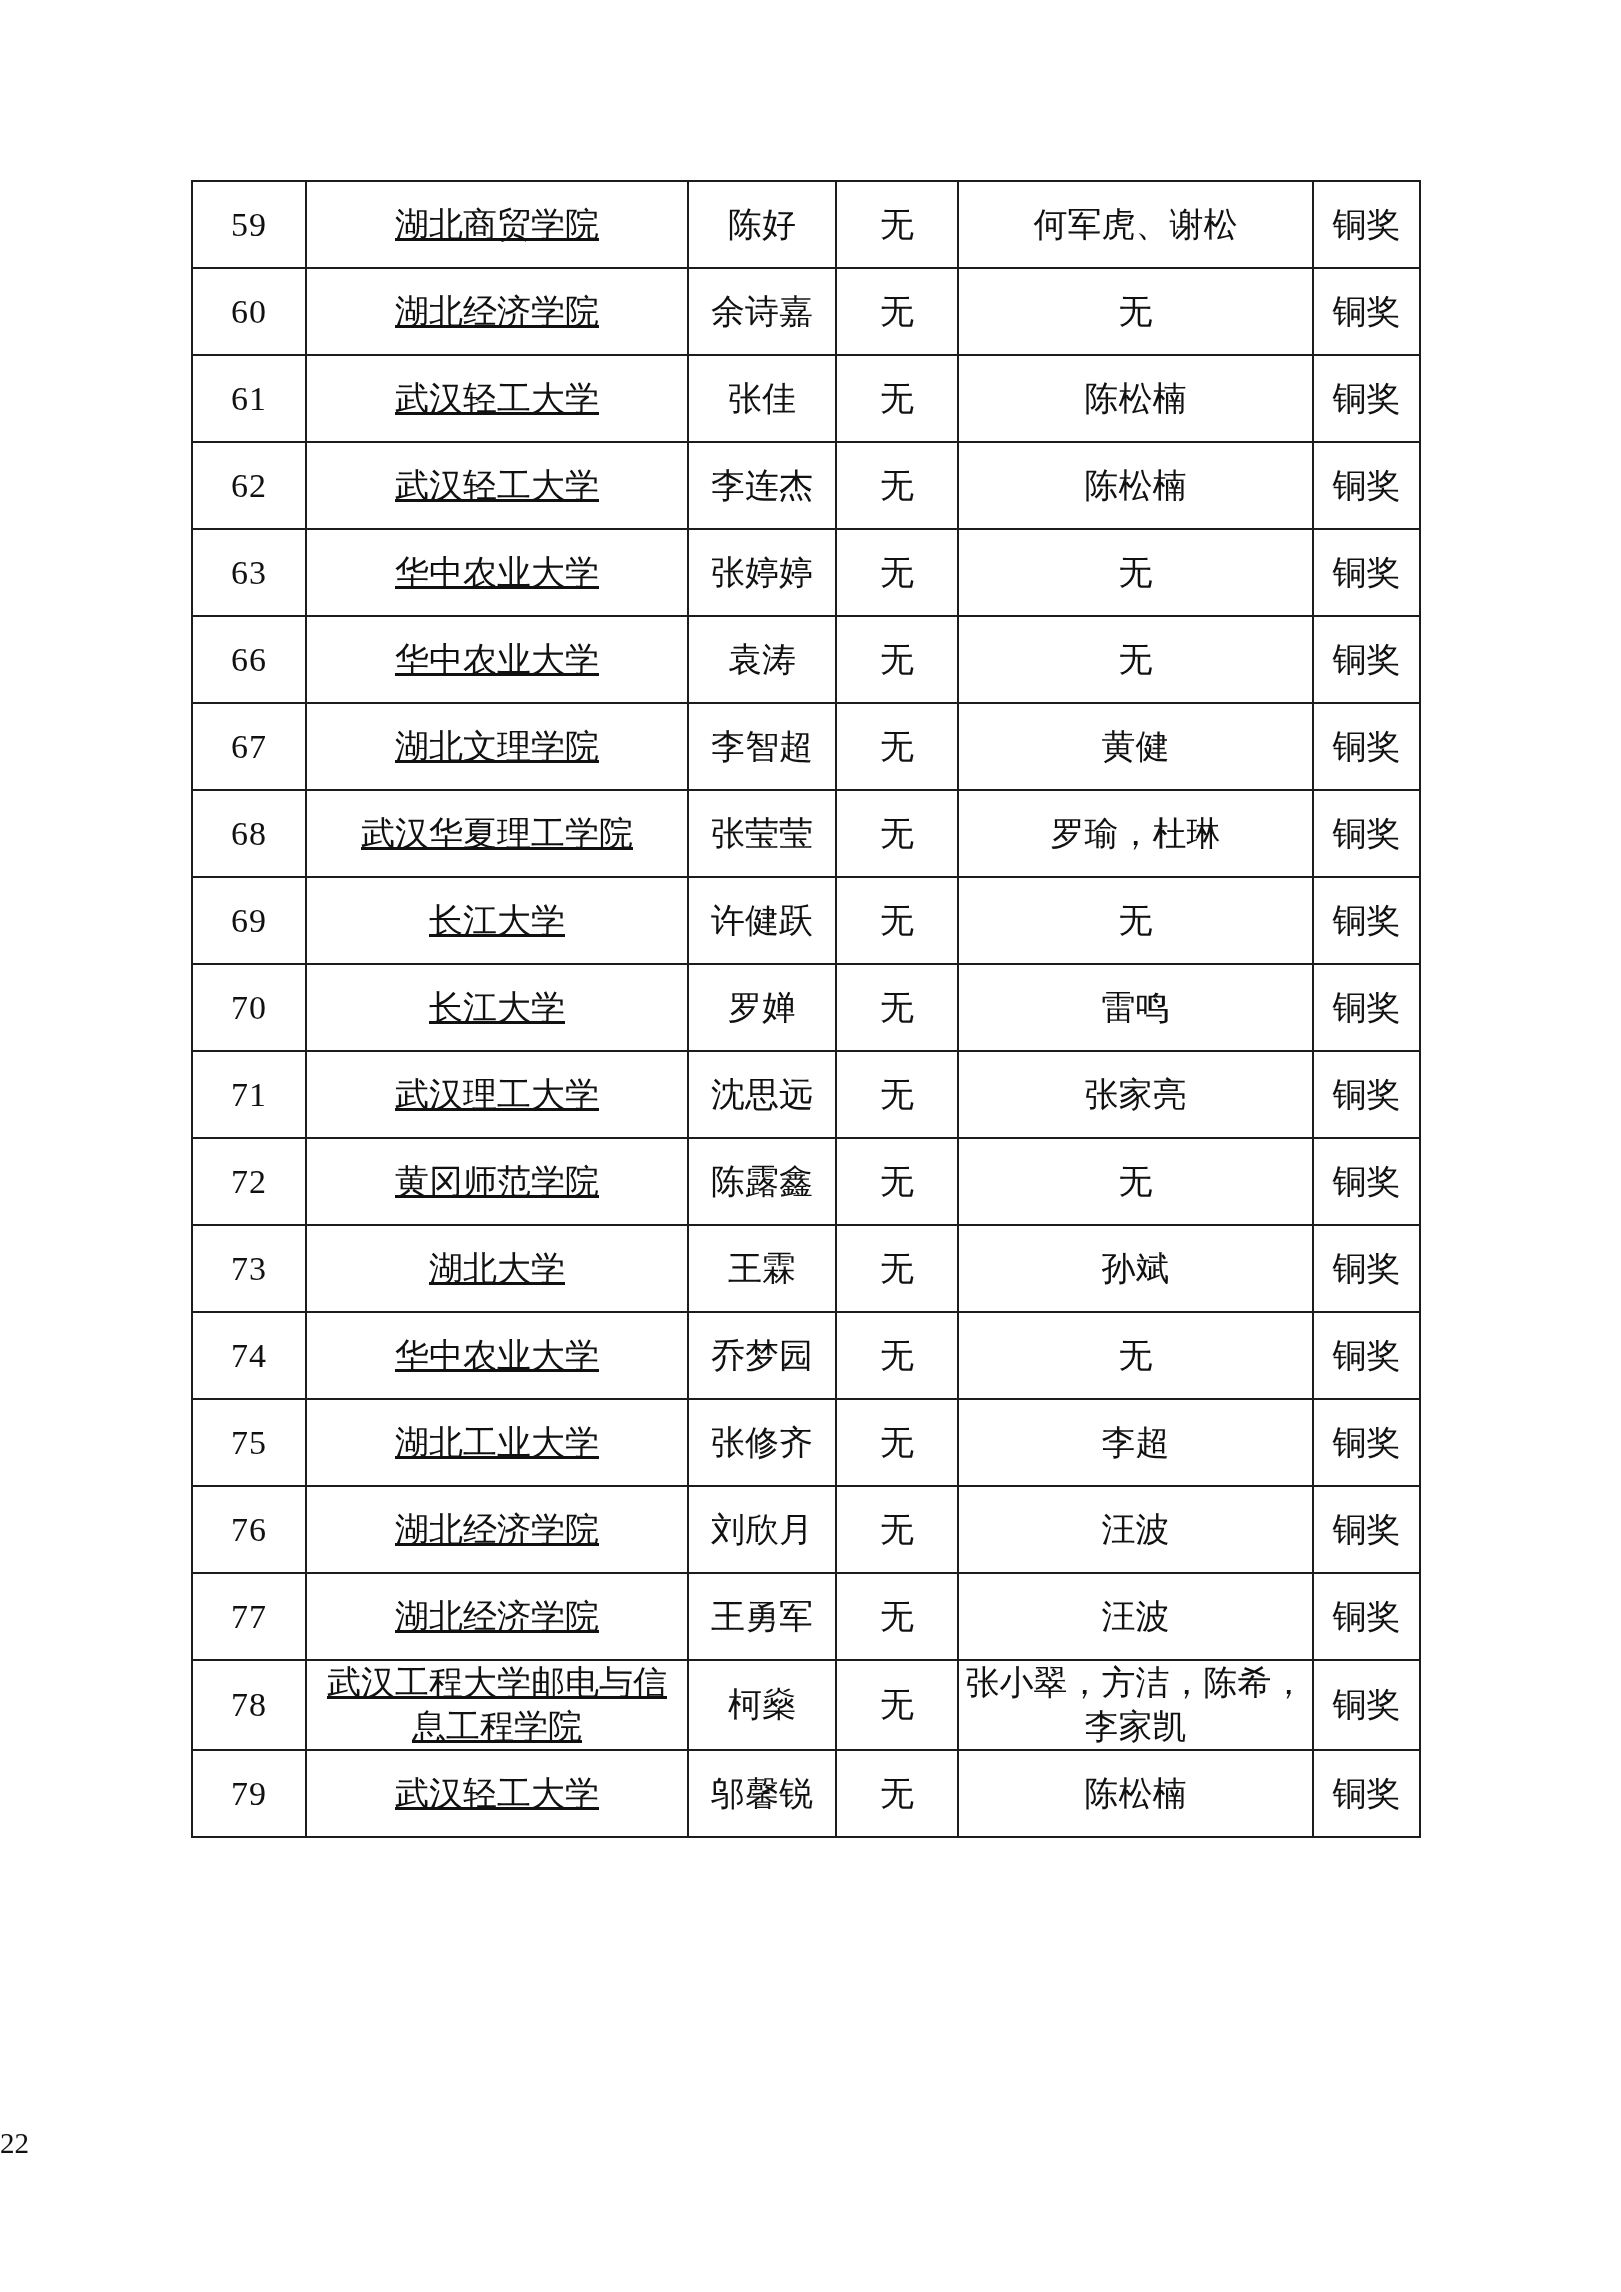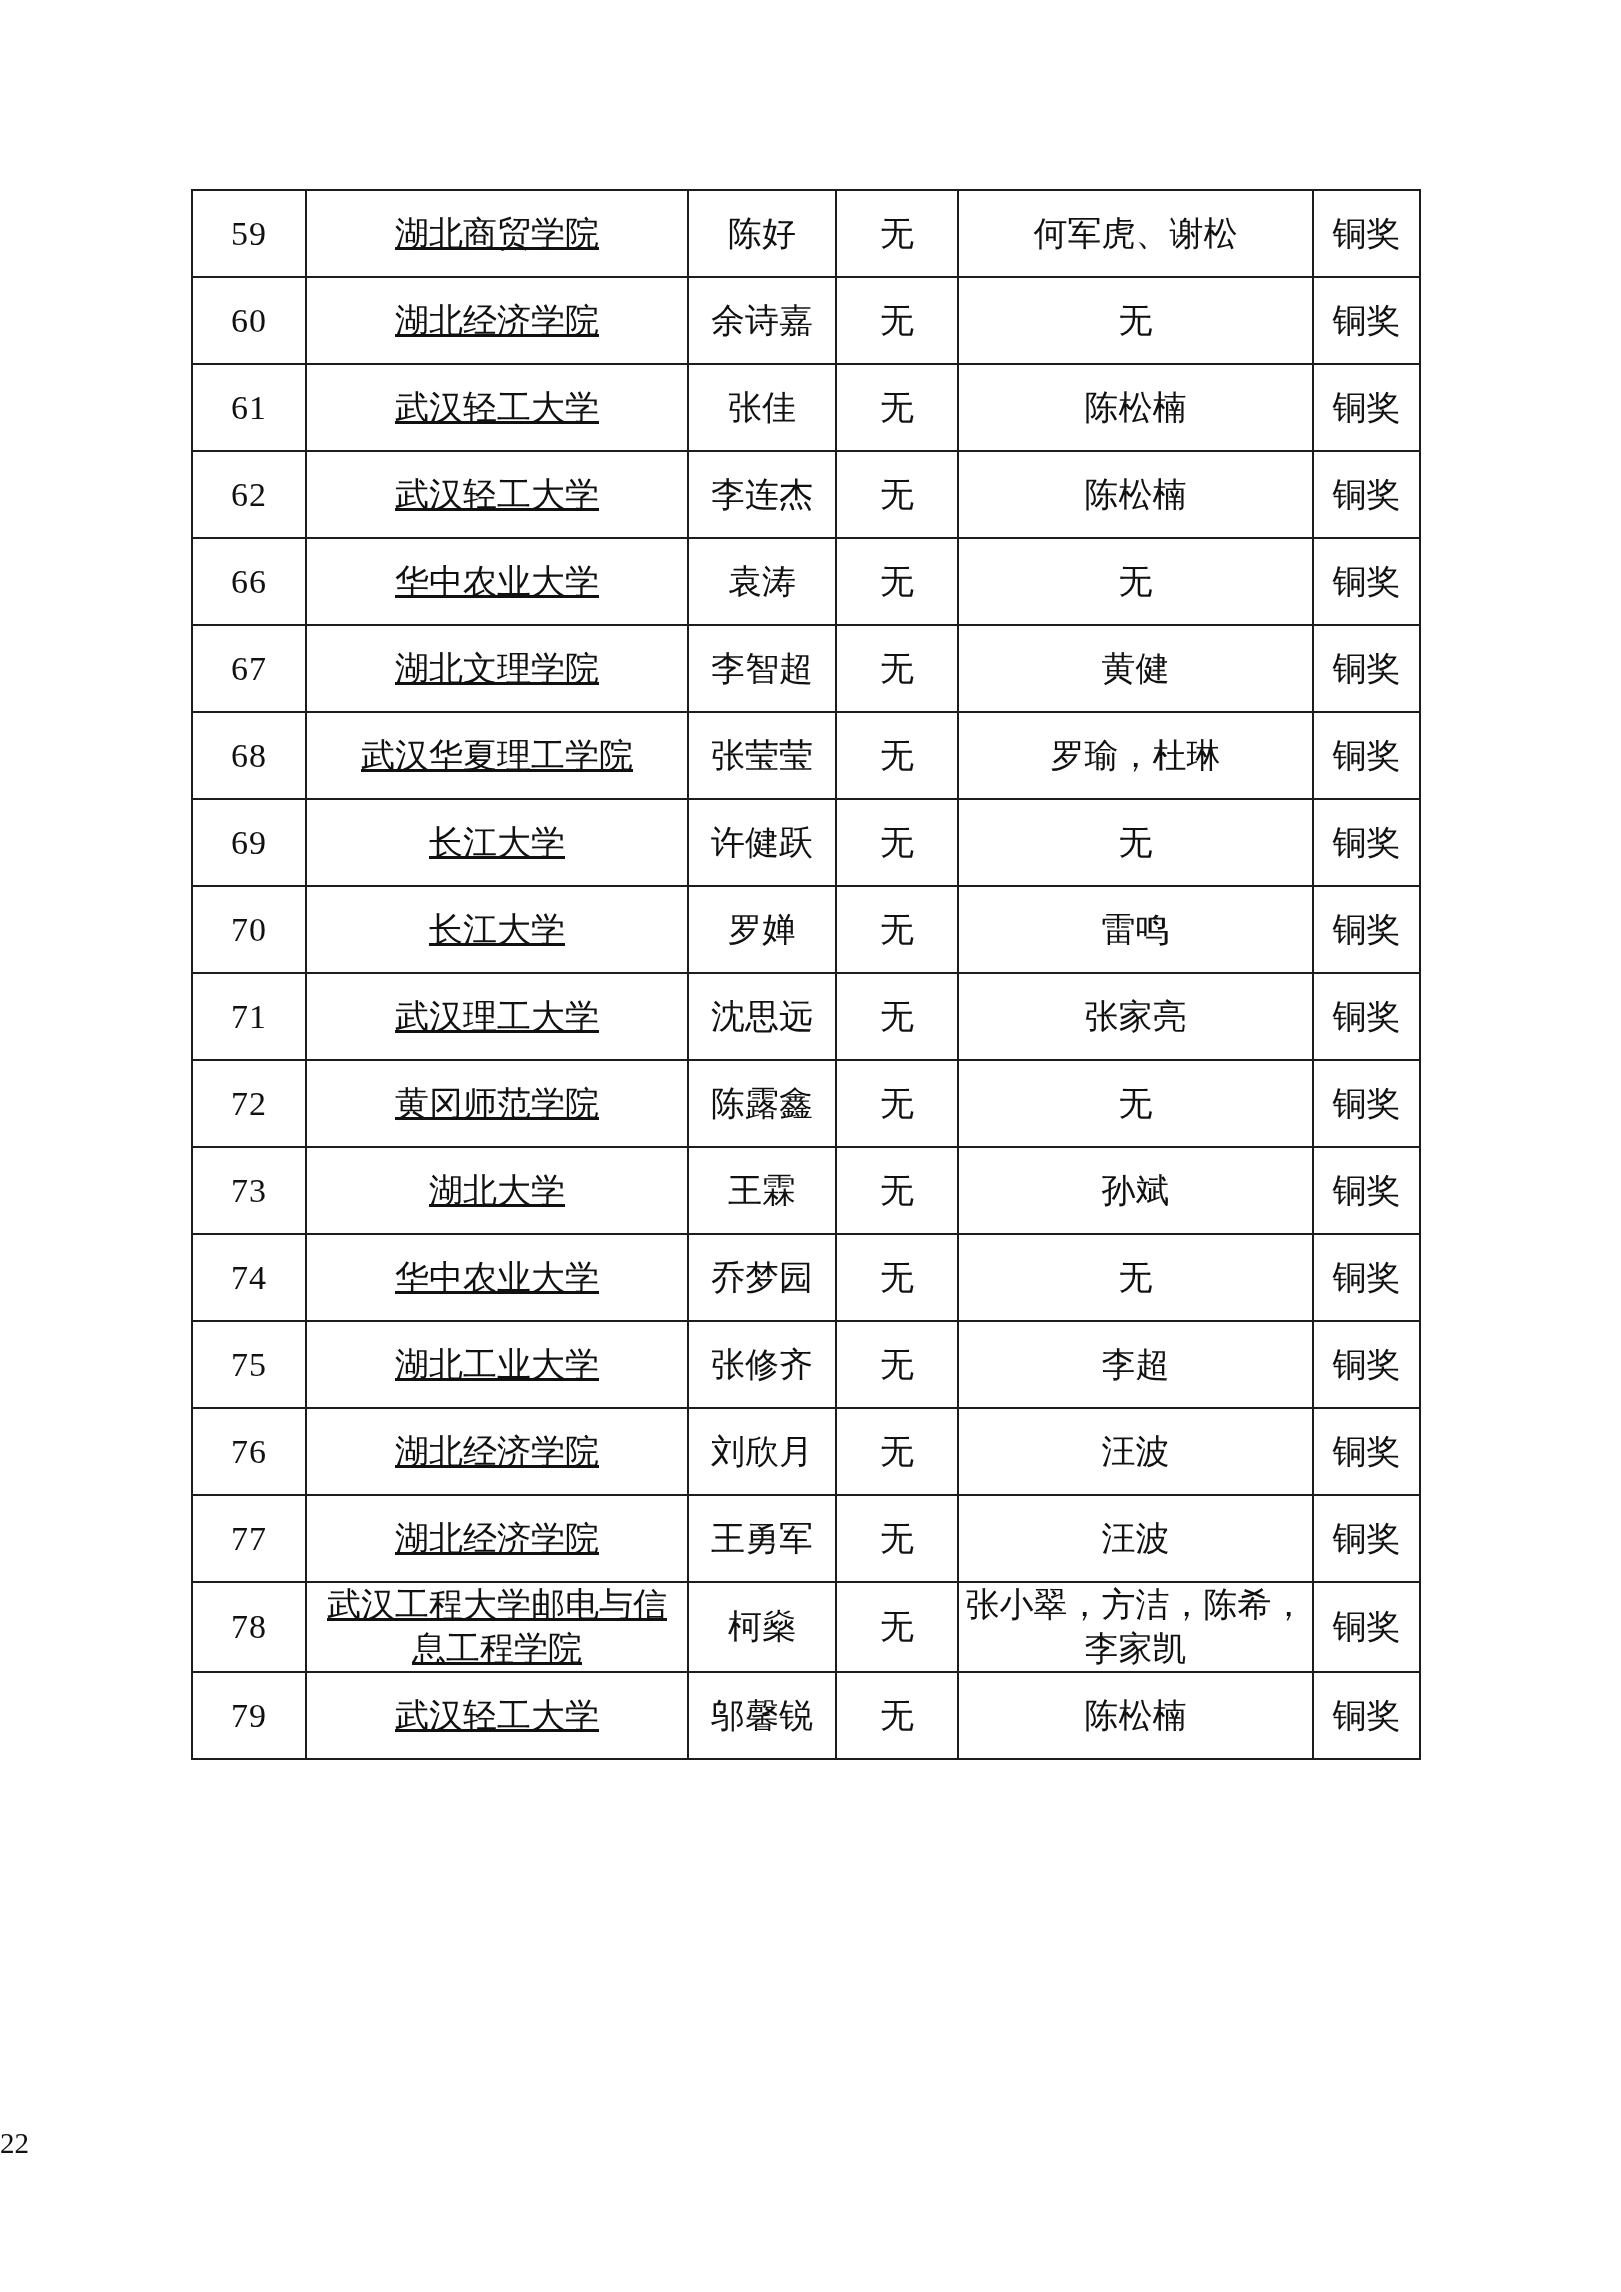--- a/index.html
+++ b/index.html
@@ -8,21 +8,21 @@
     height: 2293px;
     background: #ffffff;
     position: relative;
     font-family: "Liberation Serif", "DejaVu Serif", serif;
     color: #111111;
   }
   .doc-page { position: absolute; inset: 0; }
   table.award-table {
     position: absolute;
     left: 191px;
-    top: 189px;
+    top: 180px;
     width: 1227px;
     border-collapse: collapse;
     table-layout: fixed;
   }
   table.award-table td {
     border: 2px solid #1c1c1c;
     border-top-width: 2.9px;
     border-bottom-width: 2.9px;
     text-align: center;
     vertical-align: middle;
@@ -85,20 +85,28 @@
         </tr>
         <tr>
           <td class="cell-no">62</td>
           <td class="cell-school">武汉轻工大学</td>
           <td class="cell-name">李连杰</td>
           <td class="cell-none">无</td>
           <td class="cell-collab">陈松楠</td>
           <td class="cell-award">铜奖</td>
         </tr>
         <tr>
+          <td class="cell-no">63</td>
+          <td class="cell-school">华中农业大学</td>
+          <td class="cell-name">张婷婷</td>
+          <td class="cell-none">无</td>
+          <td class="cell-collab">无</td>
+          <td class="cell-award">铜奖</td>
+        </tr>
+        <tr>
           <td class="cell-no">66</td>
           <td class="cell-school">华中农业大学</td>
           <td class="cell-name">袁涛</td>
           <td class="cell-none">无</td>
           <td class="cell-collab">无</td>
           <td class="cell-award">铜奖</td>
         </tr>
         <tr>
           <td class="cell-no">67</td>
           <td class="cell-school">湖北文理学院</td>

